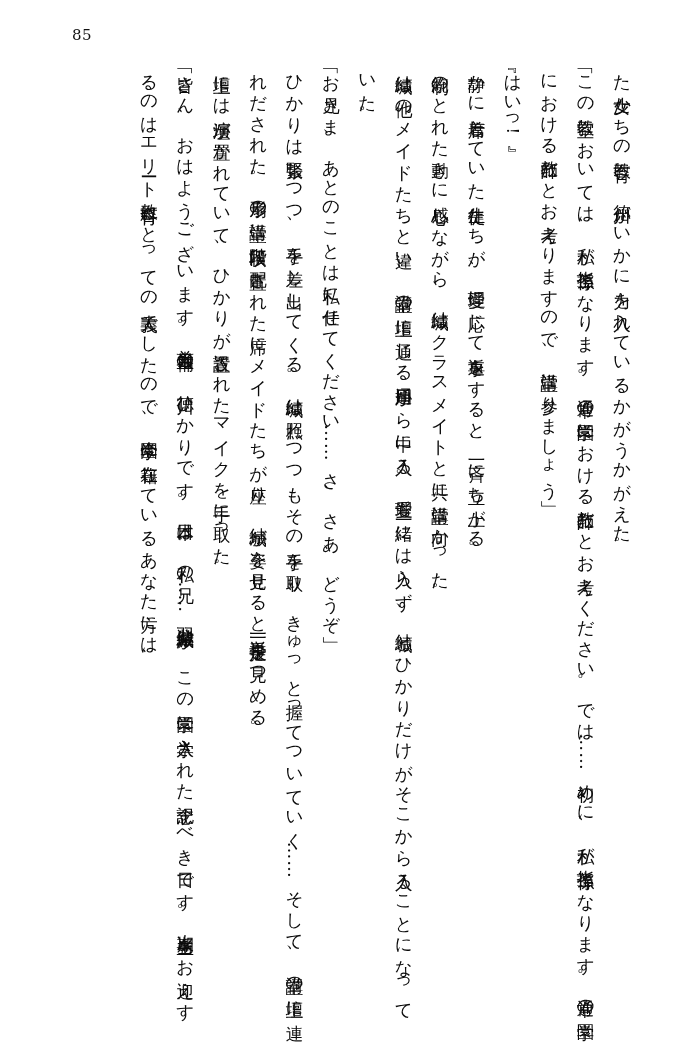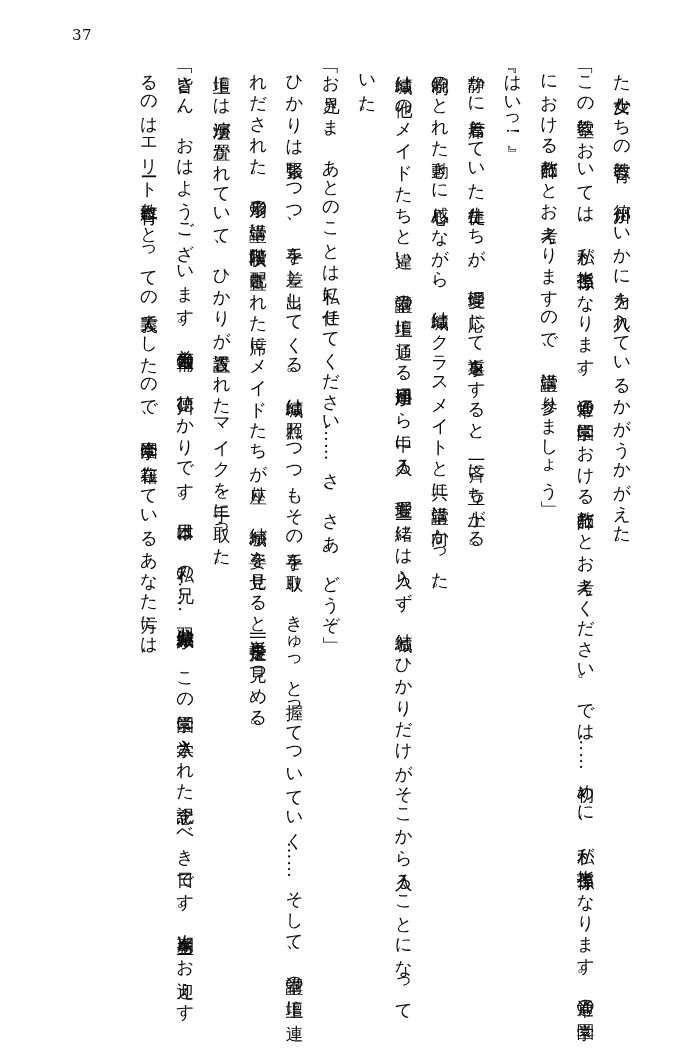--- a/index.html
+++ b/index.html
@@ -59,21 +59,21 @@
 
   .para-indent {
     text-indent: 1em;
   }
 </style>
 </head>
 <body>
 
 <div class="page">
 
-  <div class="page-number">37</div>
+  <div class="page-number">85</div>
 
   <div class="text-block">
     <p>た少女たちの教育に、徳川がいかに力を入れているかがうかがえた。</p>
     <p>「この教室においては、私が指導係となります。通常の学園における教師だとお考えください。では……初めに、私が指導係となります。通常の学園における教師だとお考えりますので、講堂に参りましょう」</p>
     <p>『はいっ!』</p>
     <p class="para-indent">静かに着席していた生徒たちが、愛理に応じて返事をすると、一斉に立ち上がる。</p>
     <p class="para-indent">統制のとれた動きに感心しながら、結城はクラスメイトと共に講堂に向かった。</p>
     <p class="para-indent">結城は他のメイドたちと違い、講堂の壇上に通じる通用口から中に入る。愛理も一緒には入らず、結城とひかりだけがそこから入ることになっていた。</p>
     <p>「お兄さま、あとのことは私に任せてください……さ、さあ、どうぞ」</p>
     <p class="para-indent">ひかりは緊張しつつ、手を差し出してくる。結城は照れつつもその手を取り、きゅっと握ってついていく……そして、講堂の壇上に連れだされた。扇形の講堂に階段状に配置された席にメイドたちが座り、結城が姿を見せると一挙手一投足を見つめる。</p>

